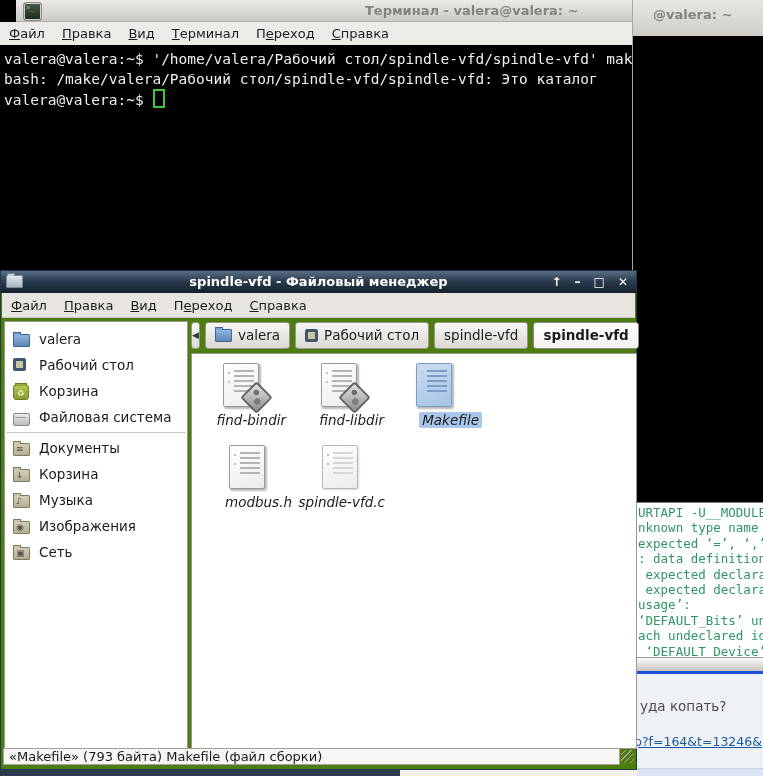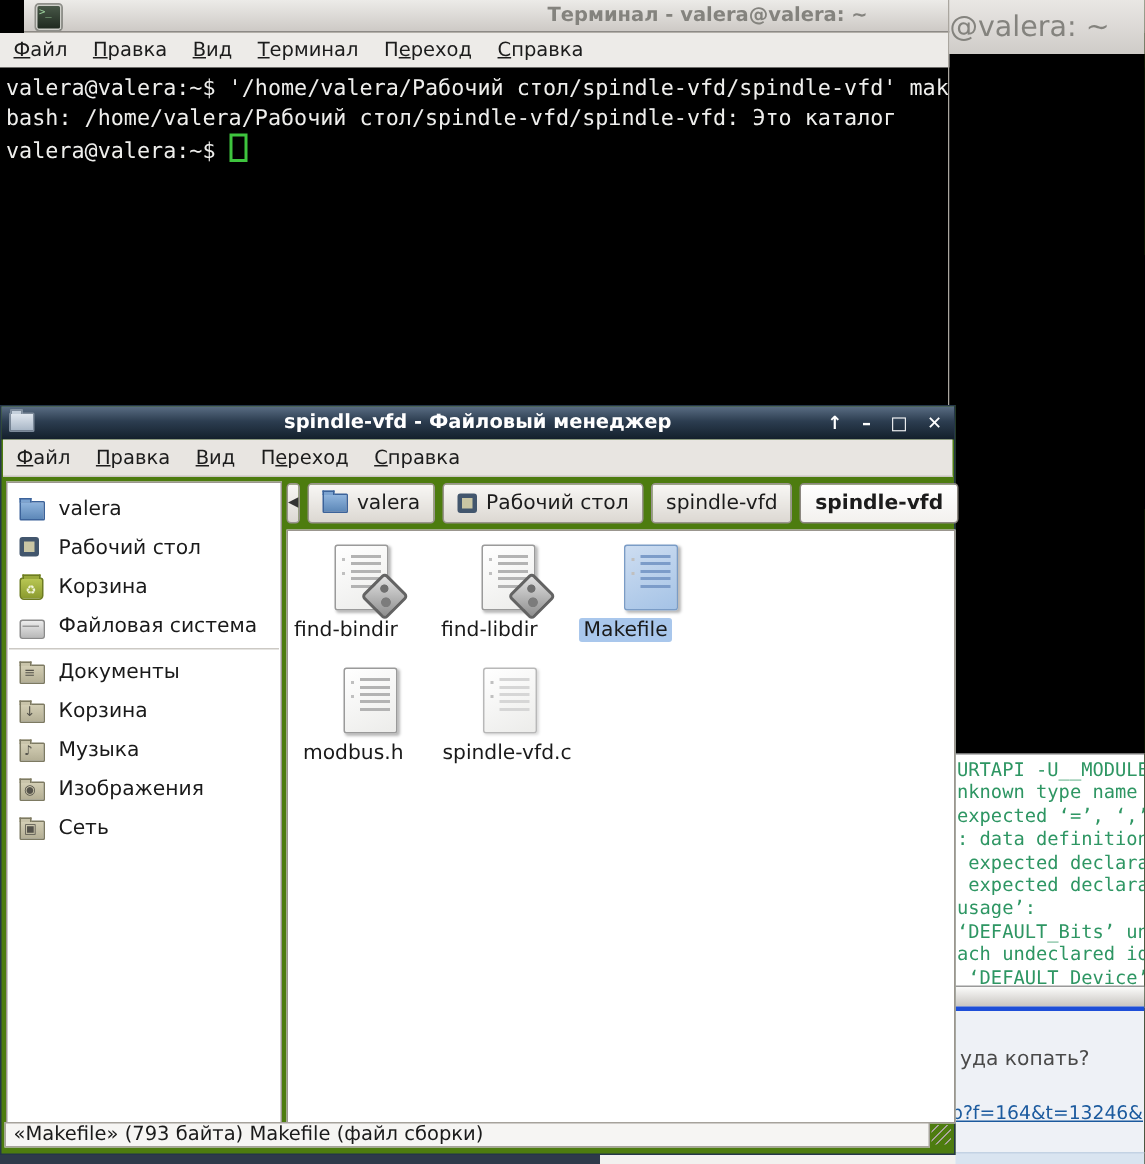--- a/index.html
+++ b/index.html
@@ -21,21 +21,21 @@
   .menu-item{font-size:13px;color:#1c1c1c;white-space:nowrap;}
   .menu-item u{text-decoration:underline;}
   .term-content{position:absolute;left:0;top:45px;right:0;bottom:0;background:#000;
     font-family:"DejaVu Sans Mono","Liberation Mono",monospace;font-size:14.5px;color:#eeeeec;
     line-height:20px;padding:4px 0 0 4px;}
   .term-line{white-space:pre;}
   .term-cursor{display:inline-block;width:8px;height:15px;border:2px solid #3ec43e;vertical-align:-3px;margin-left:1px;}
   
   #terminal2{position:absolute;left:632px;top:0;width:131px;height:503px;z-index:1;border-left:1px solid #aaa69f;}
   .term2-bar{position:absolute;left:0;top:0;right:0;height:36px;background:linear-gradient(#e9e7e4,#cfccc8);}
-  .term2-title{position:absolute;left:0;top:7px;font-size:19px;font-weight:normal;color:#84837e;white-space:nowrap;}
+  .term2-title{position:absolute;left:20px;top:7px;font-size:13px;font-weight:bold;color:#84837e;white-space:nowrap;}
   .term2-content{position:absolute;left:0;top:36px;right:0;bottom:0;background:#000;}
 
   
   #editor{position:absolute;left:633px;top:502px;width:130px;height:169px;z-index:2;
     background:#fff;border-top:1px solid #777;}
   .editor-text{position:absolute;left:0;top:0;right:0;bottom:13px;overflow:hidden;
     font-family:"DejaVu Sans Mono","Liberation Mono",monospace;font-size:12.5px;line-height:15.4px;
     color:#2e9663;padding:2px 0 0 5px;}
   .editor-line{white-space:pre;}
   .editor-strip{position:absolute;left:0;bottom:0;right:0;height:13px;
@@ -101,21 +101,21 @@
   .si-trash .si-glyph{color:#f0f4d8;font-size:8px;left:4px;top:3px;}
   .si-fs .si-shape{width:15px;height:11px;top:4px;border-radius:2px;background:linear-gradient(#ececec,#b9b9b9);border-color:#8a8a8a;}
   .si-fs .si-shape::before{width:11px;height:1px;left:1px;top:3px;background:#999;border:none;}
   .si-net .si-shape{width:10px;height:8px;top:2px;background:linear-gradient(#dfe6ea,#9fb0ba);border-color:#5c6c76;}
   .si-net .si-shape::before{display:none;}
   .si-net::after{content:"";position:absolute;left:6px;top:8px;width:9px;height:7px;border:1px solid #5c6c76;
     background:linear-gradient(#f2f7fa,#c3d3dc);}
   
   .fm-main{position:absolute;left:190px;top:82px;width:446px;height:396px;background:#fff;
     border:1px solid #9b968f;box-sizing:border-box;overflow:hidden;}
-  .file-item{position:absolute;width:96px;text-align:left;}
+  .file-item{position:absolute;width:96px;text-align:right;font-style:italic;}
   .file-doc{position:relative;width:34px;height:42px;margin:0 auto;border-radius:2px;
     background:linear-gradient(155deg,#ffffff 0%,#ececea 100%);border:1px solid #9a9a9a;
     box-shadow:1.5px 1.5px 2px rgba(0,0,0,0.28);}
   .doclines{position:absolute;top:6px;left:10px;right:4px;height:23px;
     background:repeating-linear-gradient(to bottom,#b3b3b3 0 2px,transparent 2px 5px);}
   .docdots{position:absolute;top:8px;left:4px;width:2px;height:18px;
     background:repeating-linear-gradient(to bottom,#c0c0c0 0 2px,transparent 2px 9px);}
   .file-pale .file-doc{border-color:#b8b8b8;box-shadow:1px 1px 2px rgba(0,0,0,0.15);}
   .file-pale .doclines{background:repeating-linear-gradient(to bottom,#d6d6d6 0 2px,transparent 2px 5px);}
   .file-selected .file-doc{background:linear-gradient(155deg,#cdddf1 0%,#a5c3e6 100%);border-color:#7a9cc6;}
@@ -147,21 +147,21 @@
   <div class="term-menubar">
     <span class="menu-item"><u>Ф</u>айл</span>
     <span class="menu-item"><u>П</u>равка</span>
     <span class="menu-item"><u>В</u>ид</span>
     <span class="menu-item"><u>Т</u>ерминал</span>
     <span class="menu-item">П<u>е</u>реход</span>
     <span class="menu-item"><u>С</u>правка</span>
   </div>
   <div class="term-content">
     <div class="term-line">valera@valera:~$ '/home/valera/Рабочий стол/spindle-vfd/spindle-vfd' make</div>
-    <div class="term-line">bash: /home/valera/Рабочий стол/spindle-vfd/spindle-vfd: Это каталог</div>
+    <div class="term-line">bash: /make/valera/Рабочий стол/spindle-vfd/spindle-vfd: Это каталог</div>
     <div class="term-line"><span>valera@valera:~$ </span><span class="term-cursor"></span></div>
   </div>
 </div>
 
 <div id="terminal2">
   <div class="term2-bar">
     <div class="term2-title">@valera: ~</div>
   </div>
   <div class="term2-content"></div>
 </div>

